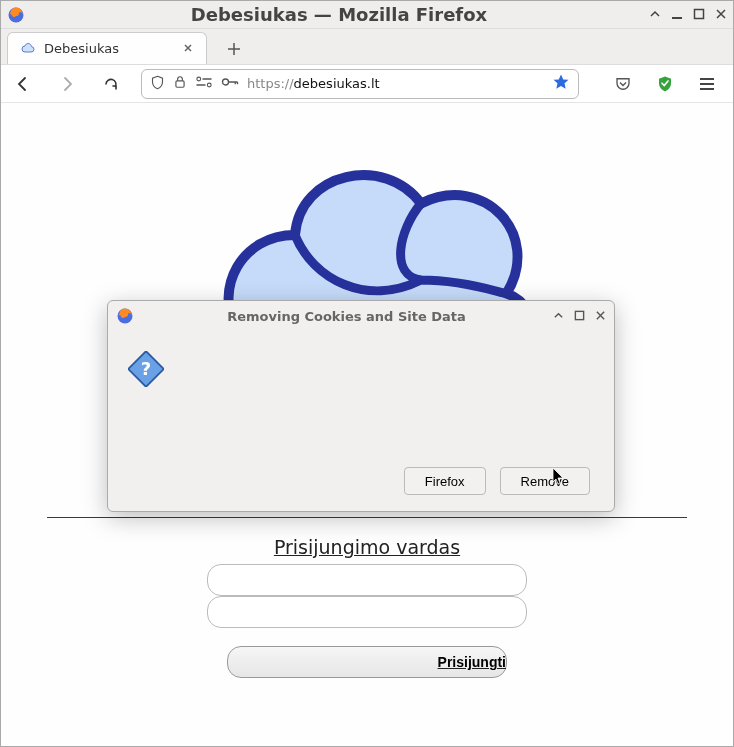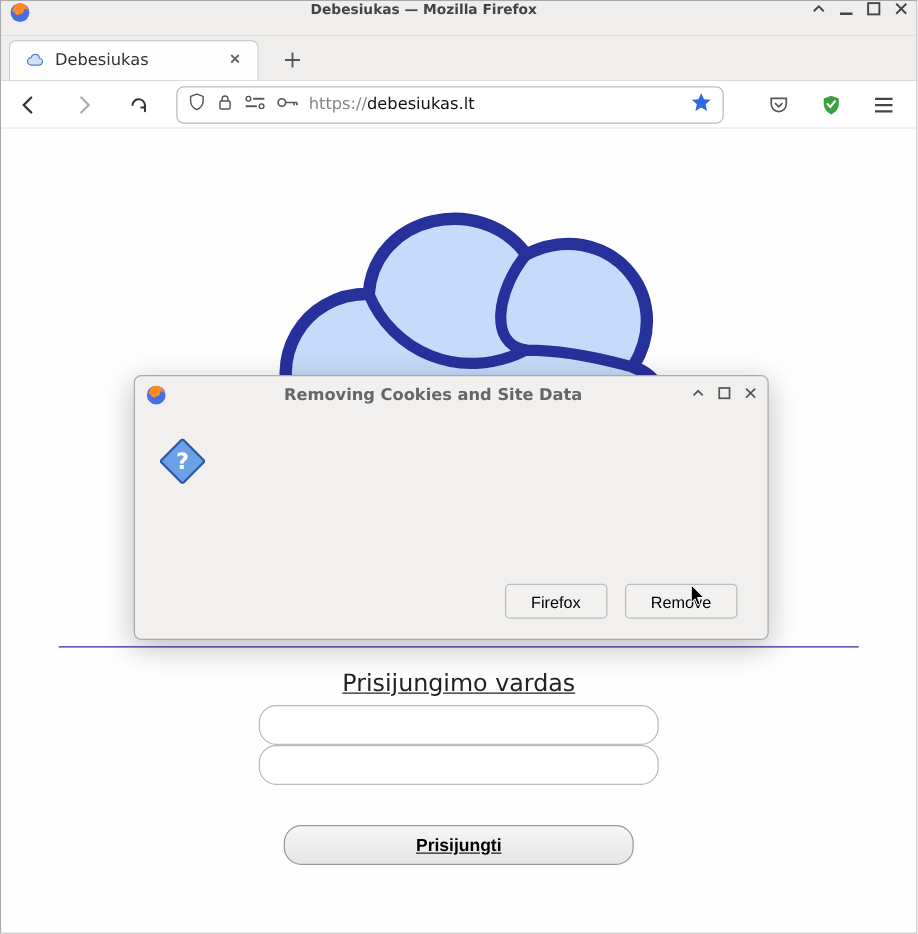--- a/index.html
+++ b/index.html
@@ -16,23 +16,23 @@
       width: 734px;
       height: 747px;
       background: #fff;
       position: relative;
     }
     .titlebar {
       height: 28px;
       background: #f0eeec;
       border-bottom: 1px solid #ddd;
       display: flex;
-      align-items: flex-start;
+      align-items: center;
       padding: 0 6px;
-      font-size: 11px;
+      font-size: 18px;
       color: #333;
     }
     .titlebar .ff-logo {
       width: 18px; height: 18px;
       display: flex; align-items: center; justify-content: center;
       margin-right: 4px;
     }
     .titlebar .title-text {
       flex: 1;
       text-align: center;
@@ -132,28 +132,29 @@
     .form label { margin: 10px 0 6px; }
     .text-input {
       width: 320px; height: 32px;
       border: 1px solid #bbb;
       border-radius: 14px;
       background: #fff;
       padding: 0 12px;
       font-size: 14px;
     }
     .submit-btn {
-      margin-top: 32px;
+      margin-top: 18px;
       width: 280px; height: 32px;
       border-radius: 14px;
       border: 1px solid #999;
       background: linear-gradient(#f6f6f6,#e6e6e6);
       font-weight: bold;
       cursor: pointer;
       font-size: 14px;
+      text-align: right;
     }
 
     .dialog {
       position: absolute;
       left: 106px;
       top: 197px;
       width: 508px;
       height: 212px;
       background: #f2f0ee;
       border: 1px solid #aaa;

